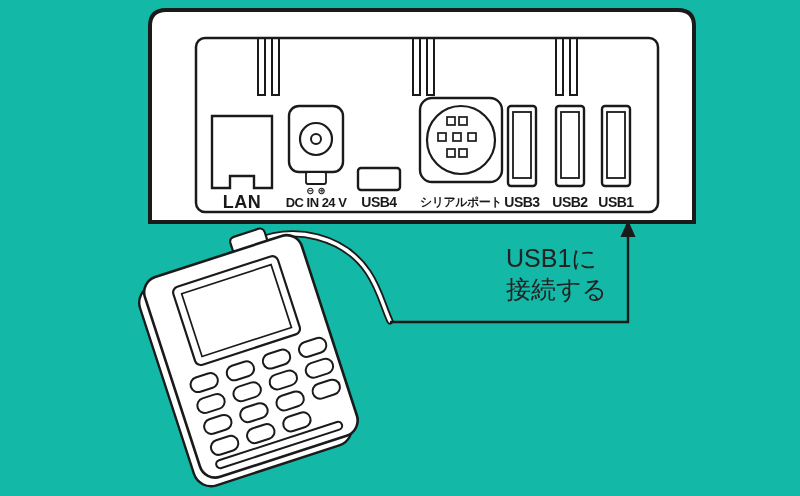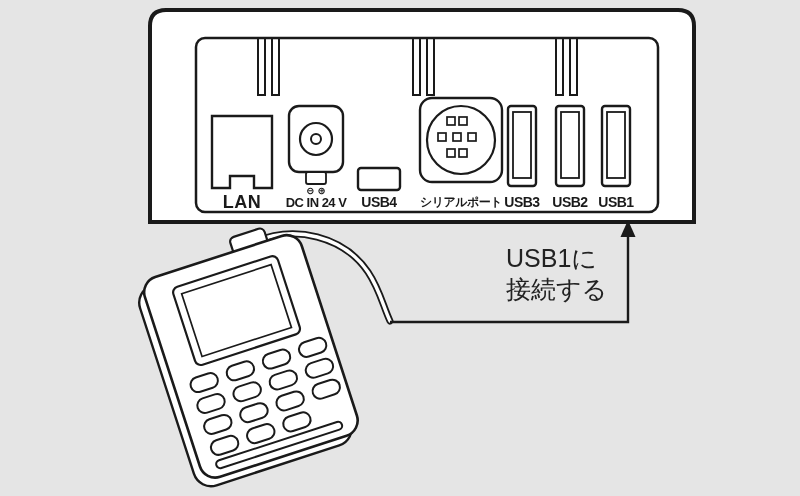--- a/index.html
+++ b/index.html
@@ -1,17 +1,17 @@
 <!DOCTYPE html>
 <html><head>
 <meta charset="utf-8">
 <style>
   html,body{margin:0;padding:0;background:#ffffff;}
   body{width:800px;height:496px;overflow:hidden;font-family:"Liberation Sans",sans-serif;}
-  #stage{width:800px;height:496px;position:relative;background:#e5e5e5;}
+  #stage{width:800px;height:496px;position:relative;background:#14b8a6;}
   svg{display:block;}
   .line{stroke:#1a1a1a;fill:#ffffff;}
   .nofill{fill:none;stroke:#1a1a1a;}
   .lbl{font-family:"Liberation Sans","DejaVu Sans",sans-serif;fill:#1a1a1a;}
   .lbl-lan{font-size:18px;font-weight:700;letter-spacing:0.5px;}
   .lbl-port{font-size:14px;font-weight:700;letter-spacing:-0.5px;}
   .lbl-dc{font-size:13px;font-weight:700;letter-spacing:-0.5px;}
   .lbl-serial{font-size:12px;font-weight:700;letter-spacing:-0.5px;}
   .lbl-pol{font-size:10px;font-weight:700;}
   .annot{font-size:25px;fill:#222222;font-weight:400;font-family:"Liberation Sans","DejaVu Sans",sans-serif;}

